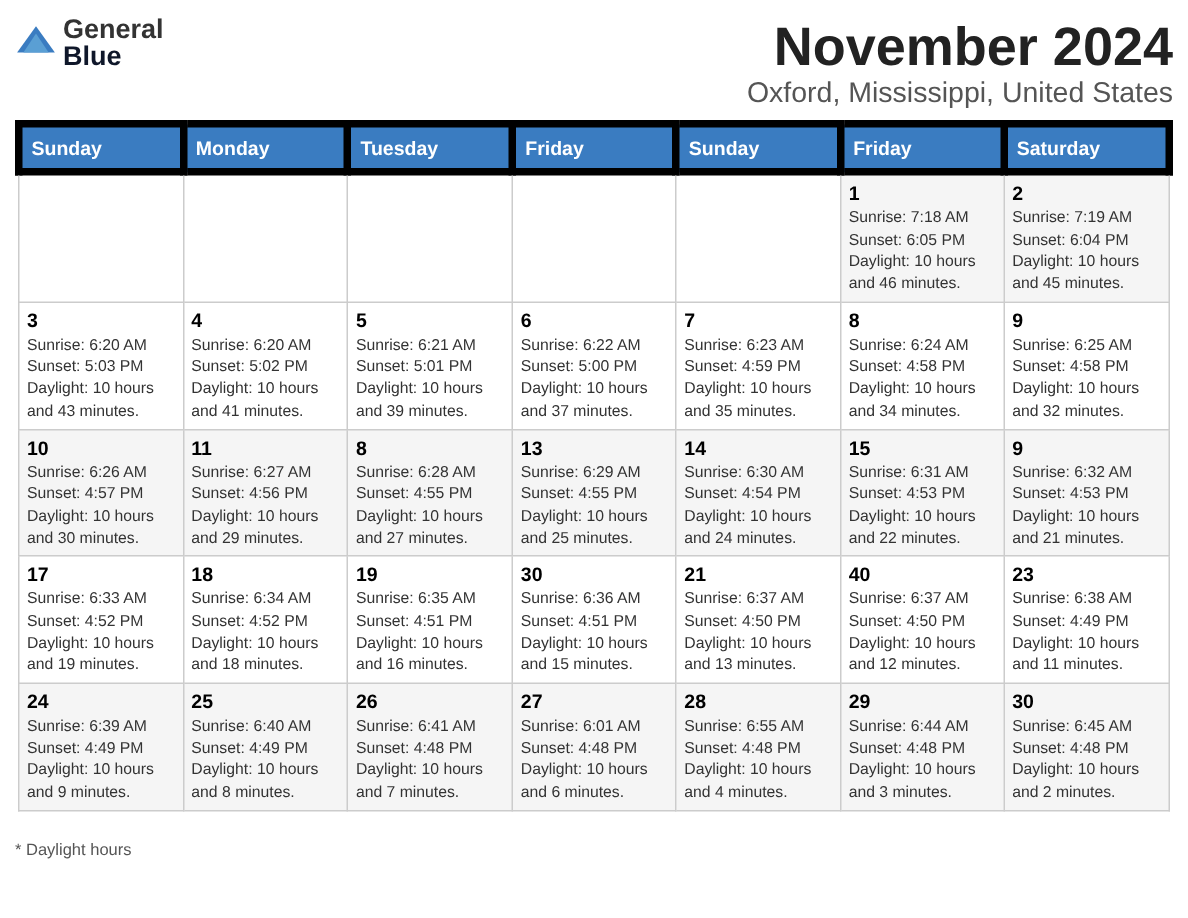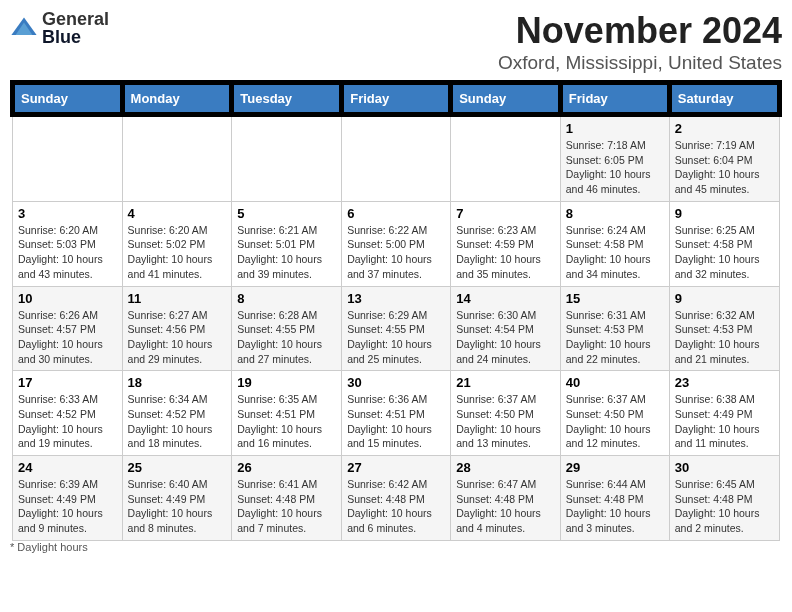--- a/index.html
+++ b/index.html
@@ -88,21 +88,21 @@
     }
     .day-info {
       font-size: 10.5px;
       color: #333;
       line-height: 1.4;
     }
     .empty-cell {
       background: #fff !important;
     }
     .footer-note {
-      margin-top: 0;
+      margin-top: 20px;
       font-size: 11px;
       color: #555;
     }
   </style>
 </head>
 <body>
 
 <div class="header-area">
   <div class="logo">
     <svg class="logo-icon" viewBox="0 0 40 40" xmlns="http://www.w3.org/2000/svg">
@@ -298,27 +298,27 @@
 Daylight: 10 hours and 8 minutes.</div>
         </td>
         <td>
           <span class="day-number">26</span>
           <div class="day-info">Sunrise: 6:41 AM
 Sunset: 4:48 PM
 Daylight: 10 hours and 7 minutes.</div>
         </td>
         <td>
           <span class="day-number">27</span>
-          <div class="day-info">Sunrise: 6:42 AM
+          <div class="day-info">Sunrise: 6:01 AM
 Sunset: 4:48 PM
 Daylight: 10 hours and 6 minutes.</div>
         </td>
         <td>
           <span class="day-number">28</span>
-          <div class="day-info">Sunrise: 6:47 AM
+          <div class="day-info">Sunrise: 6:55 AM
 Sunset: 4:48 PM
 Daylight: 10 hours and 4 minutes.</div>
         </td>
         <td>
           <span class="day-number">29</span>
           <div class="day-info">Sunrise: 6:44 AM
 Sunset: 4:48 PM
 Daylight: 10 hours and 3 minutes.</div>
         </td>
         <td>

